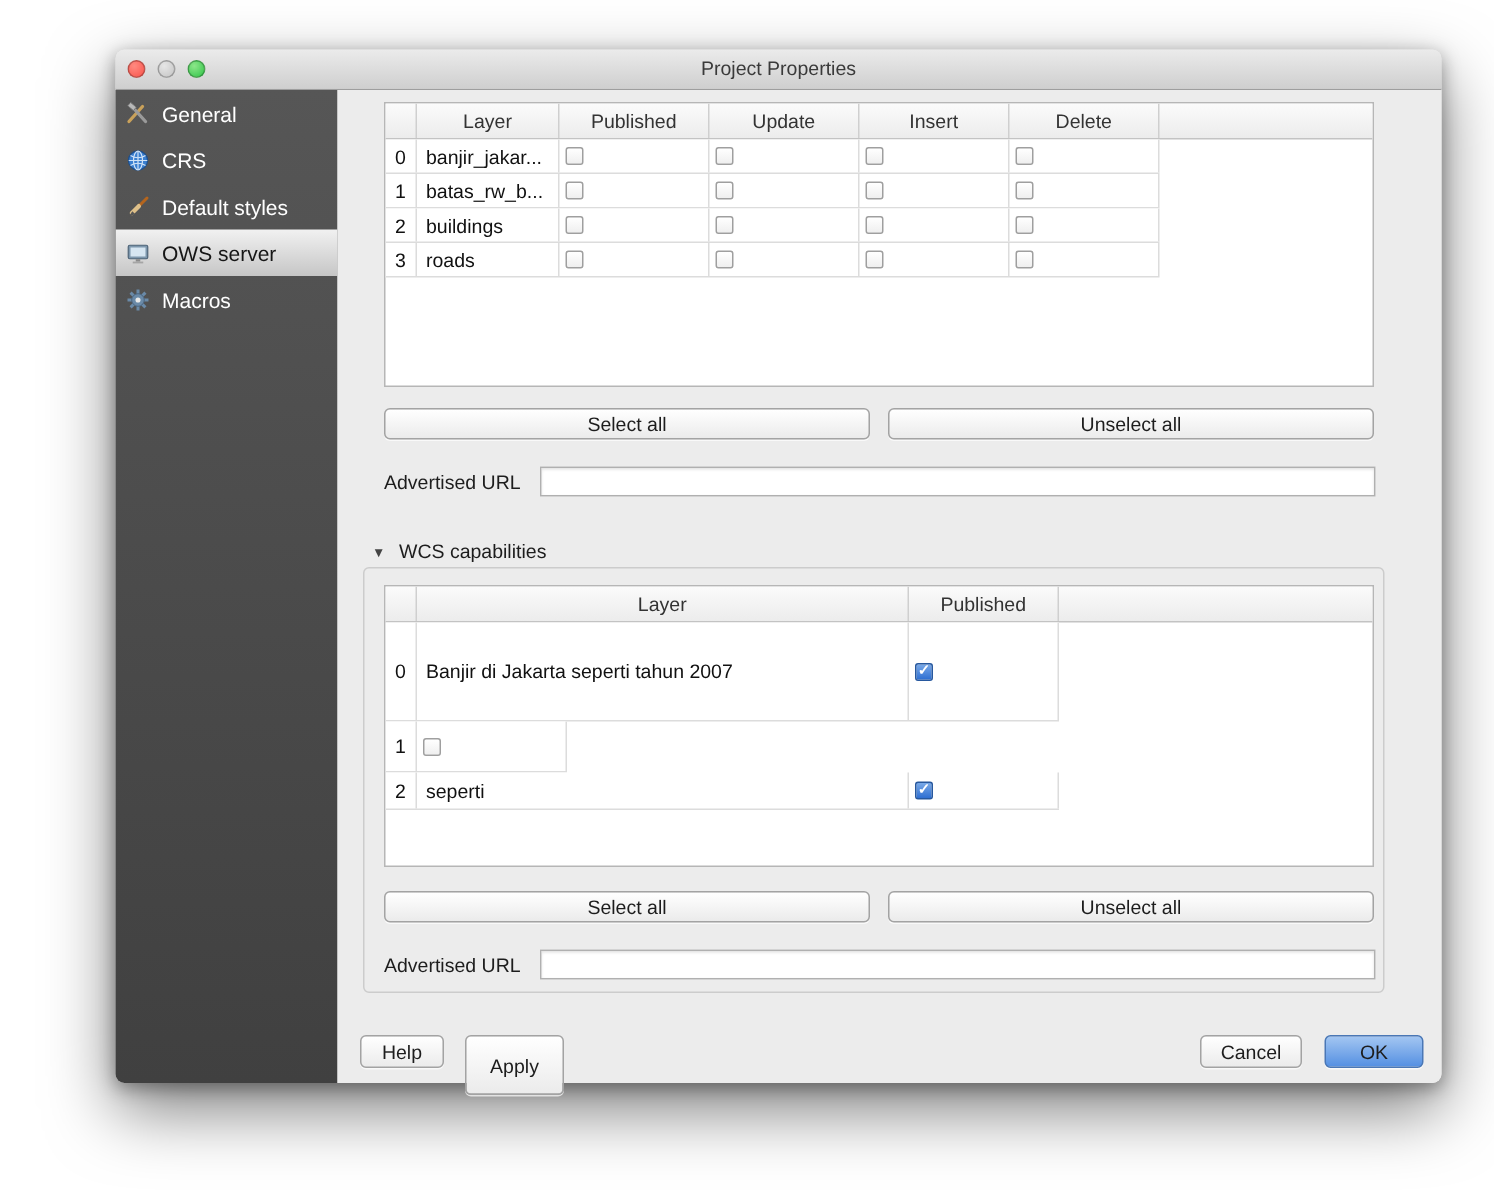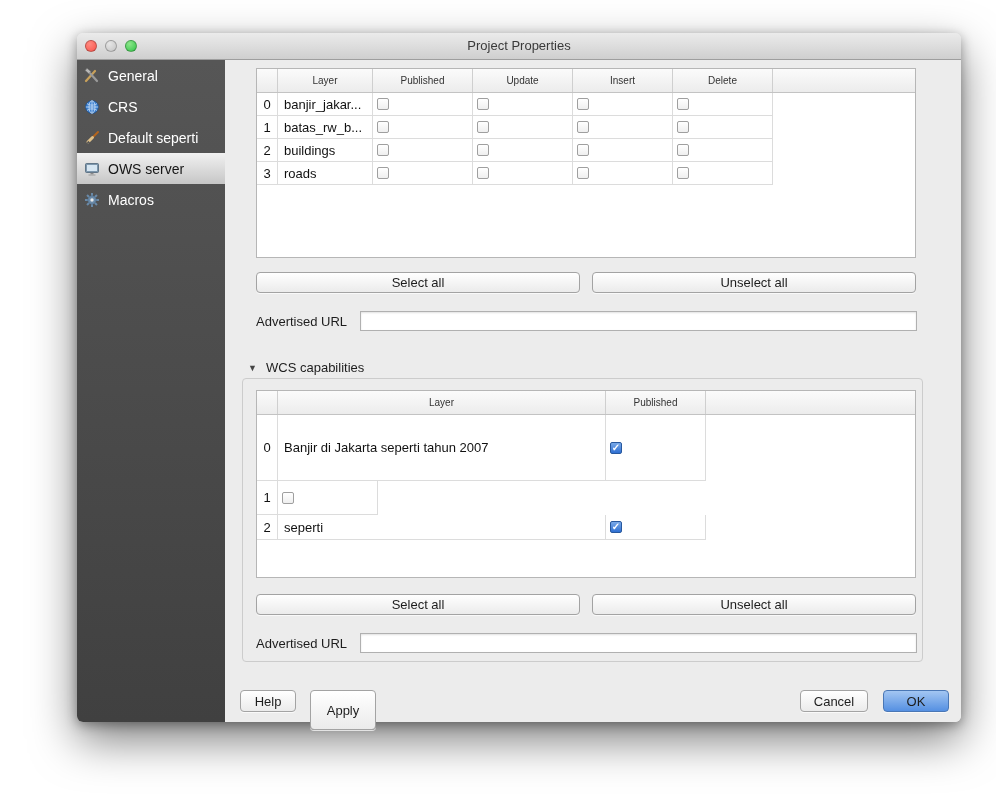--- a/index.html
+++ b/index.html
@@ -38,21 +38,21 @@
     background: linear-gradient(#f1f1f1, #c6c6c6);
     color: #161616;
   }
   
   .content { position: absolute; left: 148px; top: 27px; right: 0; bottom: 0; background: #ececec; border-radius: 0 0 6px 0; }
   
   .table { position: absolute; background: #fff; border: 1px solid #b6b6b6; overflow: hidden; }
   .thead { display: flex; height: 24px; background: linear-gradient(#fbfbfb, #ececec); border-bottom: 1px solid #c3c3c3; }
   .th {
     display: flex; align-items: center; justify-content: center;
-    font-size: 10px; color: #333; border-right: 1px solid #cfcfcf; height: 100%; text-align: right;
+    font-size: 13px; color: #333; border-right: 1px solid #cfcfcf; height: 100%; text-align: right;
   }
   .th.fill { flex: 1; border-right: none; }
   .trow { display: flex; width: fit-content; border-bottom: 1px solid #dcdcdc; background: #fff; }
   .tcell { display: flex; align-items: center; border-right: 1px solid #dcdcdc; font-size: 13px; color: #111; }
   .tcell.vh { justify-content: center; }
   .tcell.layer { padding-left: 6px; white-space: nowrap; overflow: hidden; }
   .tcell.cb { padding-left: 4px; }
   .wfs-cols .vh, .wcs-cols .vh { width: 21px; }
   .wfs-cols .layer { width: 95px; }
   .wfs-cols .cb { width: 100px; }
@@ -127,21 +127,21 @@
       <span>CRS</span>
     </div>
     <div class="side-item">
       <span class="ic">
         <svg width="16" height="16" viewBox="0 0 16 16">
             <path d="M14 2 L8.5 7.5" stroke="#b5651d" stroke-width="2" stroke-linecap="round"></path>
             <path d="M8.5 7.5 L4 12" stroke="#dfc089" stroke-width="3" stroke-linecap="round"></path>
             <path d="M2 14.2 l2.2 -3.4 2 2z" fill="#555"></path>
           </svg>
       </span>
-      <span>Default seperti</span>
+      <span>Default styles</span>
     </div>
     <div class="side-item selected">
       <span class="ic">
         <svg width="16" height="16" viewBox="0 0 16 16">
             <rect x="1.5" y="2.5" width="13" height="9" rx="1" fill="#7d97ad" stroke="#4e6478" stroke-width=".8"></rect>
             <rect x="3" y="4" width="10" height="6" fill="#d6e6f2"></rect>
             <rect x="6.5" y="11.8" width="3" height="1.6" fill="#8a8a8a"></rect>
             <rect x="4.5" y="13.4" width="7" height="1.2" fill="#a5a5a5"></rect>
           </svg>
       </span>

